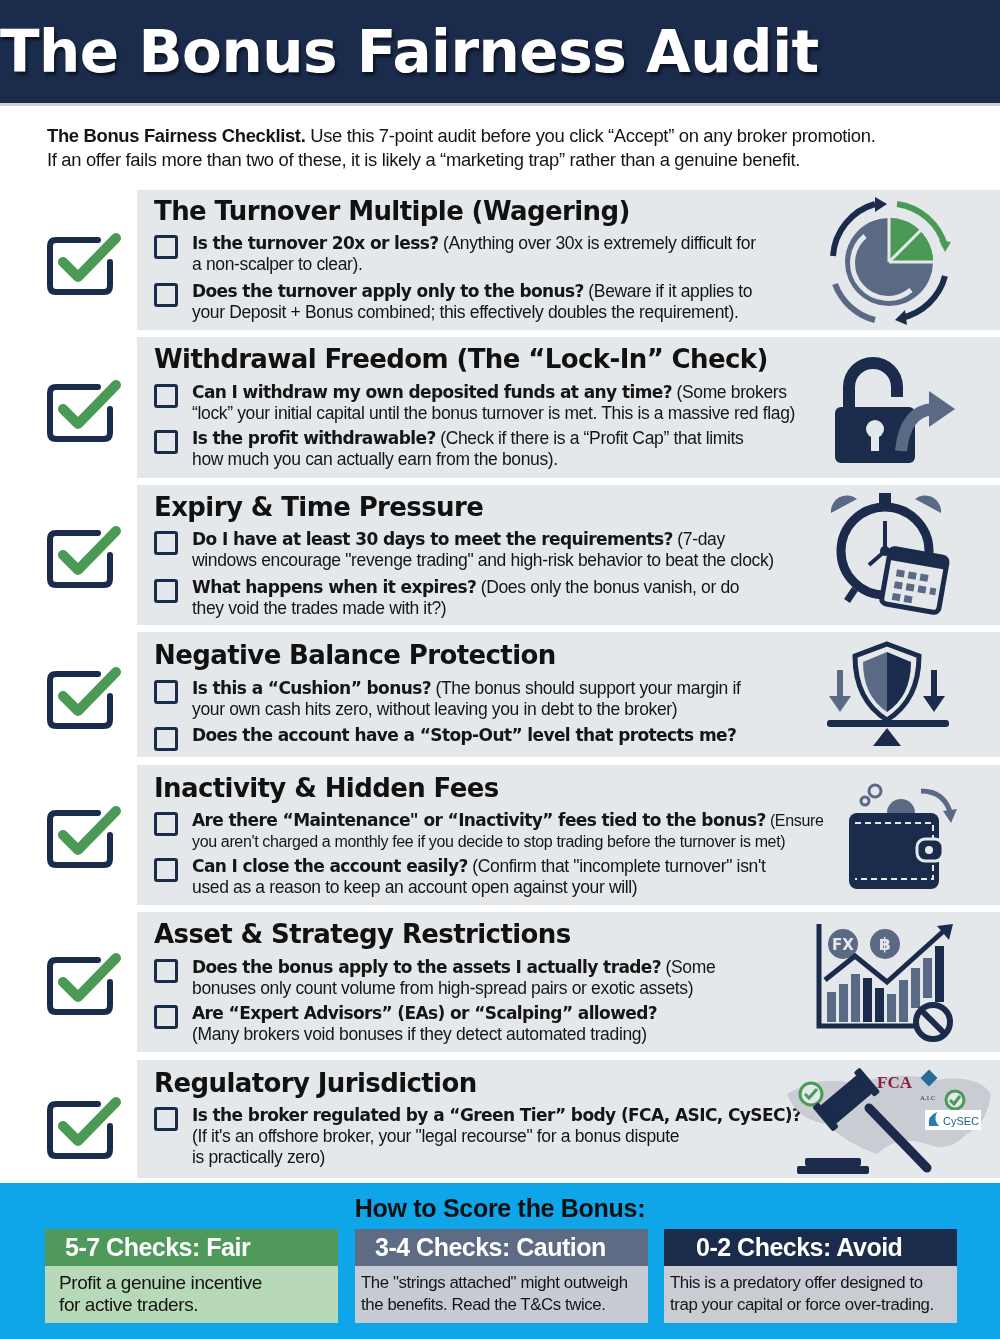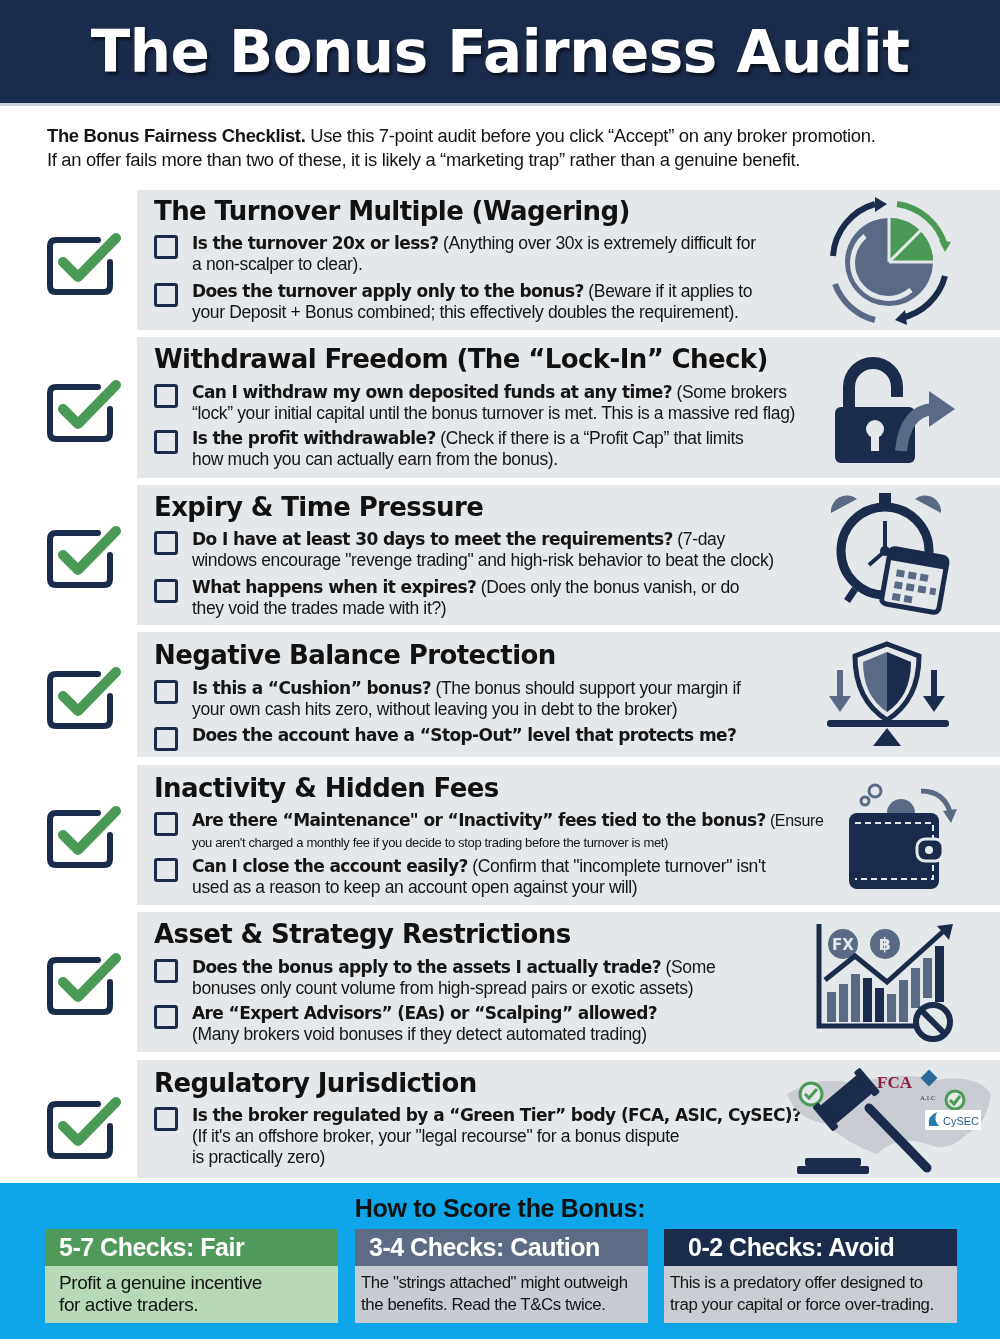--- a/index.html
+++ b/index.html
@@ -1,38 +1,38 @@
 <!DOCTYPE html>
 <html><head>
 <meta charset="utf-8">
 <style>
   * { box-sizing: border-box; margin: 0; padding: 0; }
   html, body { width: 1000px; height: 1339px; background: #ffffff; overflow: hidden; }
   body { font-family: "Liberation Sans", "DejaVu Sans", sans-serif; color: #111; position: relative; }
 
-  .header { position: absolute; left: 0; top: 0; width: 1000px; height: 106px; background: #1b2b4b; display: flex; align-items: center; justify-content: center; border-bottom: 3px solid #c9d0d8; }
+  .header { position: absolute; left: 0; top: 0; width: 1000px; height: 106px; background: #1b2b4b; display: flex; align-items: center; border-bottom: 3px solid #c9d0d8; }
   .header h1 { color: #ffffff; font-family: "DejaVu Sans", sans-serif; font-weight: bold; font-size: 58px; letter-spacing: -0.5px; text-shadow: 2px 3px 3px rgba(0,0,0,0.55); }
 
   .intro { position: absolute; left: 47px; top: 124px; width: 940px; font-family: "Liberation Sans", sans-serif; font-size: 19.2px; line-height: 24px; color: #151515; letter-spacing: -0.35px; transform: scaleX(0.96); transform-origin: left top; }
   .intro b { font-weight: bold; }
 
   .row { position: absolute; left: 0; width: 1000px; }
   .bigcheck { position: absolute; left: 46px; width: 76px; height: 70px; }
   .panel { position: absolute; left: 137px; width: 863px; background: #e5e8eb; }
   .panel-title { position: absolute; left: 17px; font-family: "DejaVu Sans", sans-serif; font-weight: bold; font-size: 26px; color: #111; letter-spacing: -0.6px; white-space: nowrap; }
   .q { position: absolute; left: 17px; display: flex; align-items: flex-start; }
   .q .box { width: 24px; height: 24px; border: 3px solid #1b2b4b; border-radius: 3px; margin-top: 2px; margin-right: 14px; flex: 0 0 auto; background: transparent; }
   .q .txt { font-size: 17.5px; line-height: 21px; color: #151515; letter-spacing: -0.35px; }
   .q .txt b { font-weight: bold; font-family: "DejaVu Sans", sans-serif; font-size: 17px; letter-spacing: -0.6px; }
   .icon { position: absolute; }
 
   .score { position: absolute; left: 0; top: 1183px; width: 1000px; height: 156px; background: #0ea5e9; }
   .score h2 { position: absolute; left: 0; width: 1000px; top: 11px; text-align: center; font-size: 25px; font-weight: bold; font-family: "Liberation Sans", sans-serif; color: #111; letter-spacing: -0.3px; }
   .sbox { position: absolute; top: 46px; height: 94px; width: 293px; }
-  .sbox .shead { height: 37px; display: flex; align-items: center; padding-left: 14px; color: #fff; font-weight: bold; font-size: 25px; letter-spacing: -0.5px; font-family: "Liberation Sans", sans-serif; }
+  .sbox .shead { height: 37px; display: flex; align-items: center; padding-left: 20px; color: #fff; font-weight: bold; font-size: 25px; letter-spacing: -0.5px; font-family: "Liberation Sans", sans-serif; }
   .sbox .sbody { height: 57px; padding: 6px 8px 0 14px; font-size: 19px; line-height: 22px; color: #151515; letter-spacing: -0.4px; }
   .sbox.caution .sbody, .sbox.avoid .sbody { font-size: 16.8px; padding-left: 6px; line-height: 22px; }
 </style>
 </head>
 <body>
 
 <svg width="0" height="0" style="position:absolute">
   <defs>
     <symbol id="bigcheck" viewBox="0 0 76 70">
       <path d="M52 14 L10 14 Q4 14 4 20 L4 60 Q4 66 10 66 L58 66 Q64 66 64 60 L64 36" fill="none" stroke="#1b2b4b" stroke-width="6" stroke-linecap="round"></path>
@@ -177,21 +177,21 @@
 </div>
 
 <div class="row" style="top:765px;height:140px">
   <svg class="bigcheck" style="top:34px">
       <use href="#bigcheck"></use>
     </svg>
   <div class="panel" style="top:0;height:140px">
     <div class="panel-title" style="top:8px">Inactivity &amp; Hidden Fees</div>
     <div class="q" style="top:45px">
       <span class="box"></span>
-      <div class="txt"><b>Are there “Maintenance" or “Inactivity” fees tied to the bonus?</b><span style="font-size:16px"> (Ensure</span><br><span style="font-size:13px">you aren't charged a monthly fee if you decide to stop trading before the turnover is met)</span></div>
+      <div class="txt"><b>Are there “Maintenance" or “Inactivity” fees tied to the bonus?</b><span style="font-size:16px"> (Ensure</span><br><span style="font-size:16px">you aren't charged a monthly fee if you decide to stop trading before the turnover is met)</span></div>
     </div>
     <div class="q" style="top:91px">
       <span class="box"></span>
       <div class="txt"><b>Can I close the account easily?</b><span> (Confirm that "incomplete turnover" isn't</span><br><span>used as a reason to keep an account open against your will)</span></div>
     </div>
     <svg class="icon" style="left:708px;top:14px" width="120" height="112" viewBox="0 0 120 112">
       <circle cx="30" cy="12" r="6" fill="none" stroke="#5a6a85" stroke-width="3"></circle>
       <circle cx="20" cy="22" r="4" fill="none" stroke="#5a6a85" stroke-width="3"></circle>
       <path d="M42 34 A14 14 0 0 1 70 34" fill="#5a6a85"></path>
       <path d="M76 12 Q100 12 106 36" fill="none" stroke="#5a6a85" stroke-width="5"></path>
@@ -282,16 +282,16 @@
   <h2>How to Score the Bonus:</h2>
   <div class="sbox fair" style="left:45px">
     <div class="shead" style="background:#4f9a5a">5-7 Checks: Fair</div>
     <div class="sbody" style="background:#b8d9b8"><span>Profit a genuine incentive</span><br><span>for active traders.</span></div>
   </div>
   <div class="sbox caution" style="left:355px">
     <div class="shead" style="background:#5d6b84">3-4 Checks: Caution</div>
     <div class="sbody" style="background:#c7ccd4"><span>The "strings attached" might outweigh</span><br><span>the benefits. Read the T&amp;Cs twice.</span></div>
   </div>
   <div class="sbox avoid" style="left:664px">
-    <div class="shead" style="background:#1b2b4b;padding-left:24px">0-2 Checks: Avoid</div>
+    <div class="shead" style="background:#1b2b4b;padding-left:32px">0-2 Checks: Avoid</div>
     <div class="sbody" style="background:#c9cdd3"><span>This is a predatory offer designed to</span><br><span>trap your capital or force over-trading.</span></div>
   </div>
 </div>
 
 </body></html>

